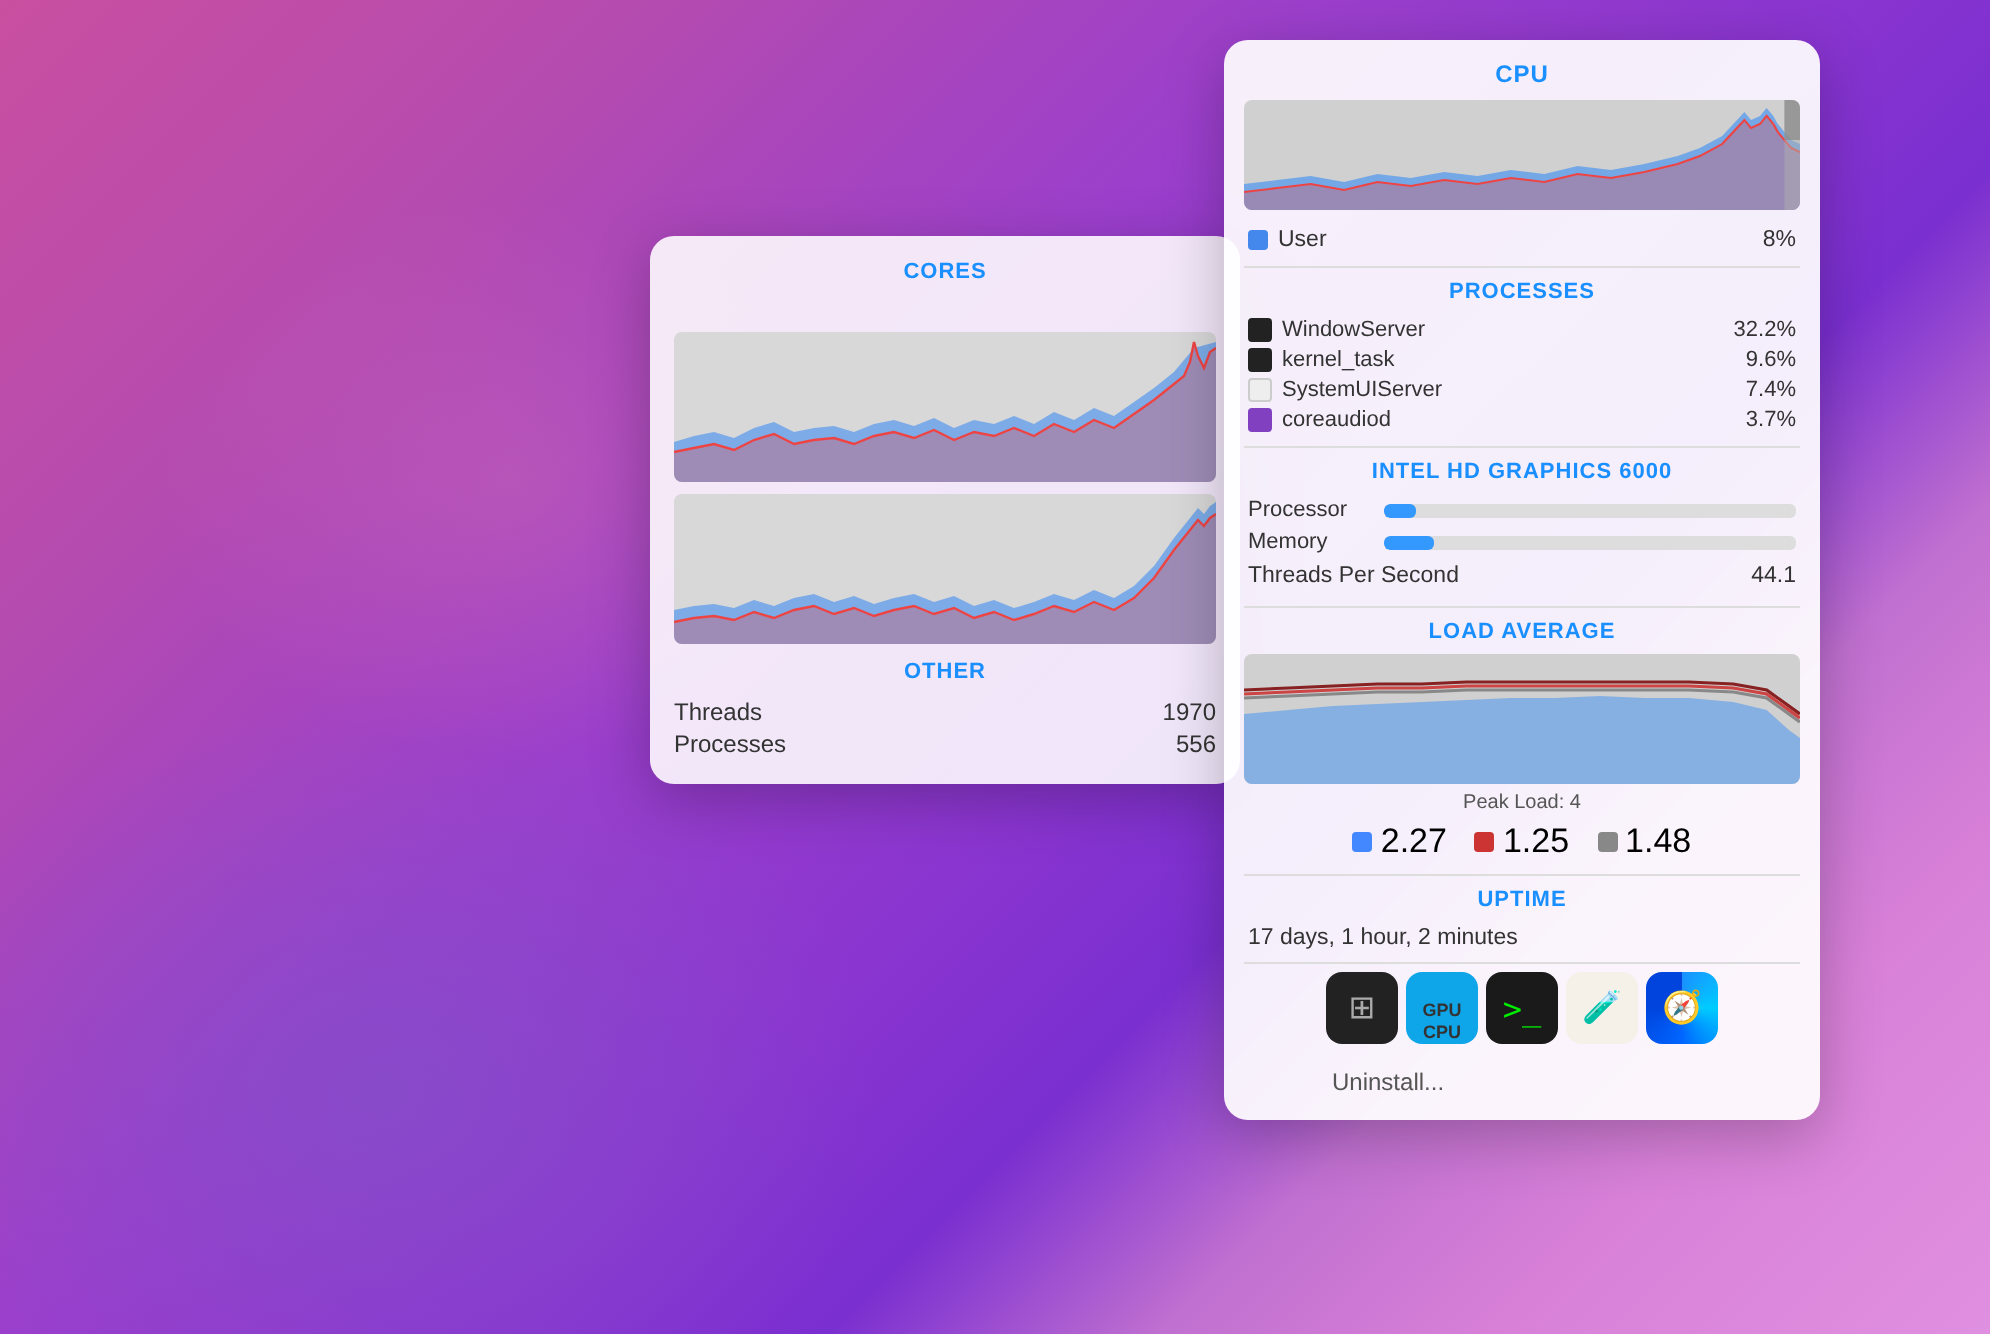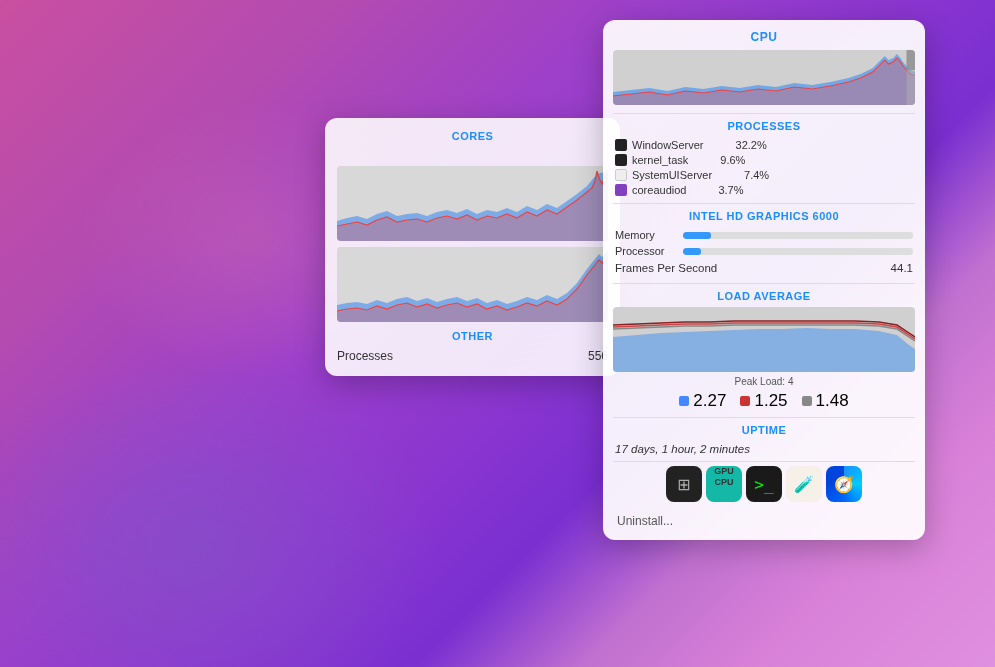--- a/index.html
+++ b/index.html
@@ -90,22 +90,22 @@
     }
 
     .stat-value {
       font-weight: 500;
     }
 
     
     .cpu-widget {
       position: absolute;
       top: 20px;
-      right: 70px;
-      width: 322px;
+      right: 85px;
+      width: 298px;
       background: rgba(255,255,255,0.92);
       border-radius: 12px;
       padding: 10px;
       box-shadow: 0 8px 30px rgba(0,0,0,0.25);
     }
 
     .cpu-title {
       text-align: center;
       font-size: 12px;
       font-weight: 600;
@@ -156,25 +156,24 @@
       font-size: 11px;
       font-weight: 600;
       color: #1a8fff;
       margin-bottom: 5px;
       letter-spacing: 0.5px;
     }
 
     .process-row {
       display: flex;
       align-items: center;
-      justify-content: flex-start;
+      justify-content: space-between;
       font-size: 11px;
       color: #333;
       padding: 1.5px 2px;
-      gap: 32px;
     }
 
     .process-left {
       display: flex;
       align-items: center;
       gap: 5px;
     }
 
     .process-icon {
       width: 12px;
@@ -259,21 +258,20 @@
     .load-dot {
       width: 10px;
       height: 10px;
       border-radius: 2px;
     }
 
     .uptime-text {
       font-size: 11.5px;
       color: #333;
       padding: 2px 2px 6px;
-      font-style: italic;
     }
 
     .dock-row {
       display: flex;
       gap: 4px;
       justify-content: center;
       padding: 4px 2px;
       border-top: 1px solid #ddd;
       margin-bottom: 6px;
     }
@@ -291,20 +289,21 @@
 
     .dock-icon.dark-bg { background: #222; color: #fff; }
     .dock-icon.yellow-bg { background: #e8c840; color: #333; }
 
     .uninstall-link {
       text-align: left;
       font-size: 12px;
       color: #555;
       padding: 2px 4px;
       cursor: pointer;
+      margin-left: 40px;
     }
 
     
     svg {
       display: block;
       width: 100%;
       height: 100%;
     }
   </style>
 </head>
@@ -332,40 +331,51 @@
     <svg viewBox="0 0 271 75" preserveAspectRatio="none">
       <polygon points="0,75 0,58 10,56 20,55 30,57 40,53 50,56 60,52 70,50 80,54 90,51 100,55 110,52 120,50 130,54 140,51 150,56 160,53 170,57 180,54 190,50 200,53 210,48 220,52 230,46 240,36 250,22 258,12 262,7 265,10 268,6 271,4 271,75" fill="#5599ee" opacity="0.7"></polygon>
       <polyline points="0,64 10,62 20,61 30,63 40,59 50,62 60,58 70,56 80,60 90,57 100,61 110,58 120,56 130,60 140,57 150,62 160,59 170,63 180,60 190,56 200,59 210,54 220,58 230,52 240,42 250,28 258,18 262,13 265,16 268,12 271,10" fill="none" stroke="#ee4444" stroke-width="1.2"></polyline>
       <polygon points="0,75 0,64 10,62 20,61 30,63 40,59 50,62 60,58 70,56 80,60 90,57 100,61 110,58 120,56 130,60 140,57 150,62 160,59 170,63 180,60 190,56 200,59 210,54 220,58 230,52 240,42 250,28 258,18 262,13 265,16 268,12 271,10 271,75" fill="#ee4444" opacity="0.3"></polygon>
     </svg>
   </div>
 
   <div class="other-section">
     <div class="other-title">OTHER</div>
     <div class="stat-row">
+      <span>Threads</span>
+      <span class="stat-value">1970</span>
+    </div>
+    <div class="stat-row">
       <span>Processes</span>
       <span class="stat-value">556</span>
     </div>
   </div>
 </div>
 
 <div class="cpu-widget">
   <div class="cpu-title">CPU</div>
 
   <div class="cpu-graph">
     <svg viewBox="0 0 250 55" preserveAspectRatio="none">
       <polygon points="0,55 0,42 15,40 30,38 45,41 60,37 75,39 90,36 105,38 120,35 135,37 150,33 165,35 180,32 195,28 205,24 215,18 220,12 225,6 228,10 232,8 235,4 238,8 240,12 243,16 246,20 250,22 250,55" fill="#5599ee" opacity="0.75"></polygon>
       <polyline points="0,46 15,44 30,42 45,45 60,41 75,43 90,40 105,42 120,39 135,41 150,37 165,39 180,36 195,32 205,28 215,22 220,16 225,10 228,14 232,12 235,8 238,12 240,16 243,20 246,24 250,26" fill="none" stroke="#ee4444" stroke-width="1"></polyline>
       <polygon points="0,55 0,46 15,44 30,42 45,45 60,41 75,43 90,40 105,42 120,39 135,41 150,37 165,39 180,36 195,32 205,28 215,22 220,16 225,10 228,14 232,12 235,8 238,12 240,16 243,20 246,24 250,26 250,55" fill="#ee4444" opacity="0.3"></polygon>
 
       <rect x="243" y="0" width="7" height="55" fill="#b0b0b0" opacity="0.5"></rect>
       <rect x="243" y="0" width="7" height="20" fill="#888" opacity="0.7"></rect>
     </svg>
   </div>
 
+  <div class="legend-item">
+    <div class="legend-left">
+      <div class="legend-dot" style="background:#4488ee;"></div>
+      <span>User</span>
+    </div>
+    <span>8%</span>
+  </div>
 
   <hr class="section-divider">
 
   <div class="section-label">PROCESSES</div>
 
   <div class="process-row">
     <div class="process-left">
       <div class="process-icon dark"></div>
       <span>WindowServer</span>
     </div>
@@ -391,34 +401,34 @@
       <span>coreaudiod</span>
     </div>
     <span>3.7%</span>
   </div>
 
   <hr class="section-divider">
 
   <div class="section-label">INTEL HD GRAPHICS 6000</div>
 
   <div class="gpu-bar-row">
+    <span class="gpu-bar-label">Processor</span>
+    <div class="gpu-bar-track">
+      <div class="gpu-bar-fill" style="width:8%;"></div>
+    </div>
+  </div>
+  <div class="gpu-bar-row">
     <span class="gpu-bar-label">Memory</span>
     <div class="gpu-bar-track">
       <div class="gpu-bar-fill" style="width:12%;"></div>
     </div>
   </div>
-  <div class="gpu-bar-row">
-    <span class="gpu-bar-label">Processor</span>
-    <div class="gpu-bar-track">
-      <div class="gpu-bar-fill" style="width:8%;"></div>
-    </div>
-  </div>
 
   <div class="fps-row">
-    <span>Frames Per Second</span>
+    <span>Threads Per Second</span>
     <span>44.1</span>
   </div>
 
   <hr class="section-divider">
 
   <div class="section-label">LOAD AVERAGE</div>
 
   <div class="load-graph">
     <svg viewBox="0 0 250 65" preserveAspectRatio="none">
 
@@ -449,21 +459,21 @@
     </div>
   </div>
 
   <hr class="section-divider">
 
   <div class="section-label">UPTIME</div>
   <div class="uptime-text">17 days, 1 hour, 2 minutes</div>
 
   <div class="dock-row">
     <div class="dock-icon dark-bg" style="font-size: 16px; color: rgb(170, 170, 170); background: rgb(34, 34, 34); display: flex; align-items: center; justify-content: center;">⊞</div>
-    <div class="dock-icon yellow-bg" style="font-size: 10px; font-weight: bold; color: rgb(51, 51, 51); text-align: center; line-height: 1.1; background: #14b8a6; display: flex; align-items: flex-start; justify-content: center;">
+    <div class="dock-icon yellow-bg" style="font-size: 10px; font-weight: bold; color: rgb(51, 51, 51); text-align: center; line-height: 1.1; background: #0ea5e9; display: flex; align-items: flex-end; justify-content: center;">
         <span style="font-size:9px;font-weight:bold;color:#333;line-height:1.2;text-align:center;">GPU<br>CPU</span>
       </div>
     <div class="dock-icon" style="background: rgb(26, 26, 26); color: rgb(0, 238, 0); font-family: monospace; font-size: 16px; display: flex; align-items: center; justify-content: center;">&gt;_</div>
     <div class="dock-icon" style="background: rgb(245, 240, 232); color: rgb(51, 51, 51); font-size: 16px; display: flex; align-items: center; justify-content: center;">🧪</div>
     <div class="dock-icon" style="background: conic-gradient(rgb(26, 144, 255) 0deg, rgb(0, 204, 255) 90deg, rgb(0, 102, 255) 180deg, rgb(0, 68, 221) 270deg); color: rgb(255, 255, 255); font-size: 16px; display: flex; align-items: center; justify-content: center;">🧭</div>
   </div>
 
   <div class="uninstall-link">Uninstall...</div>
 </div>
 

